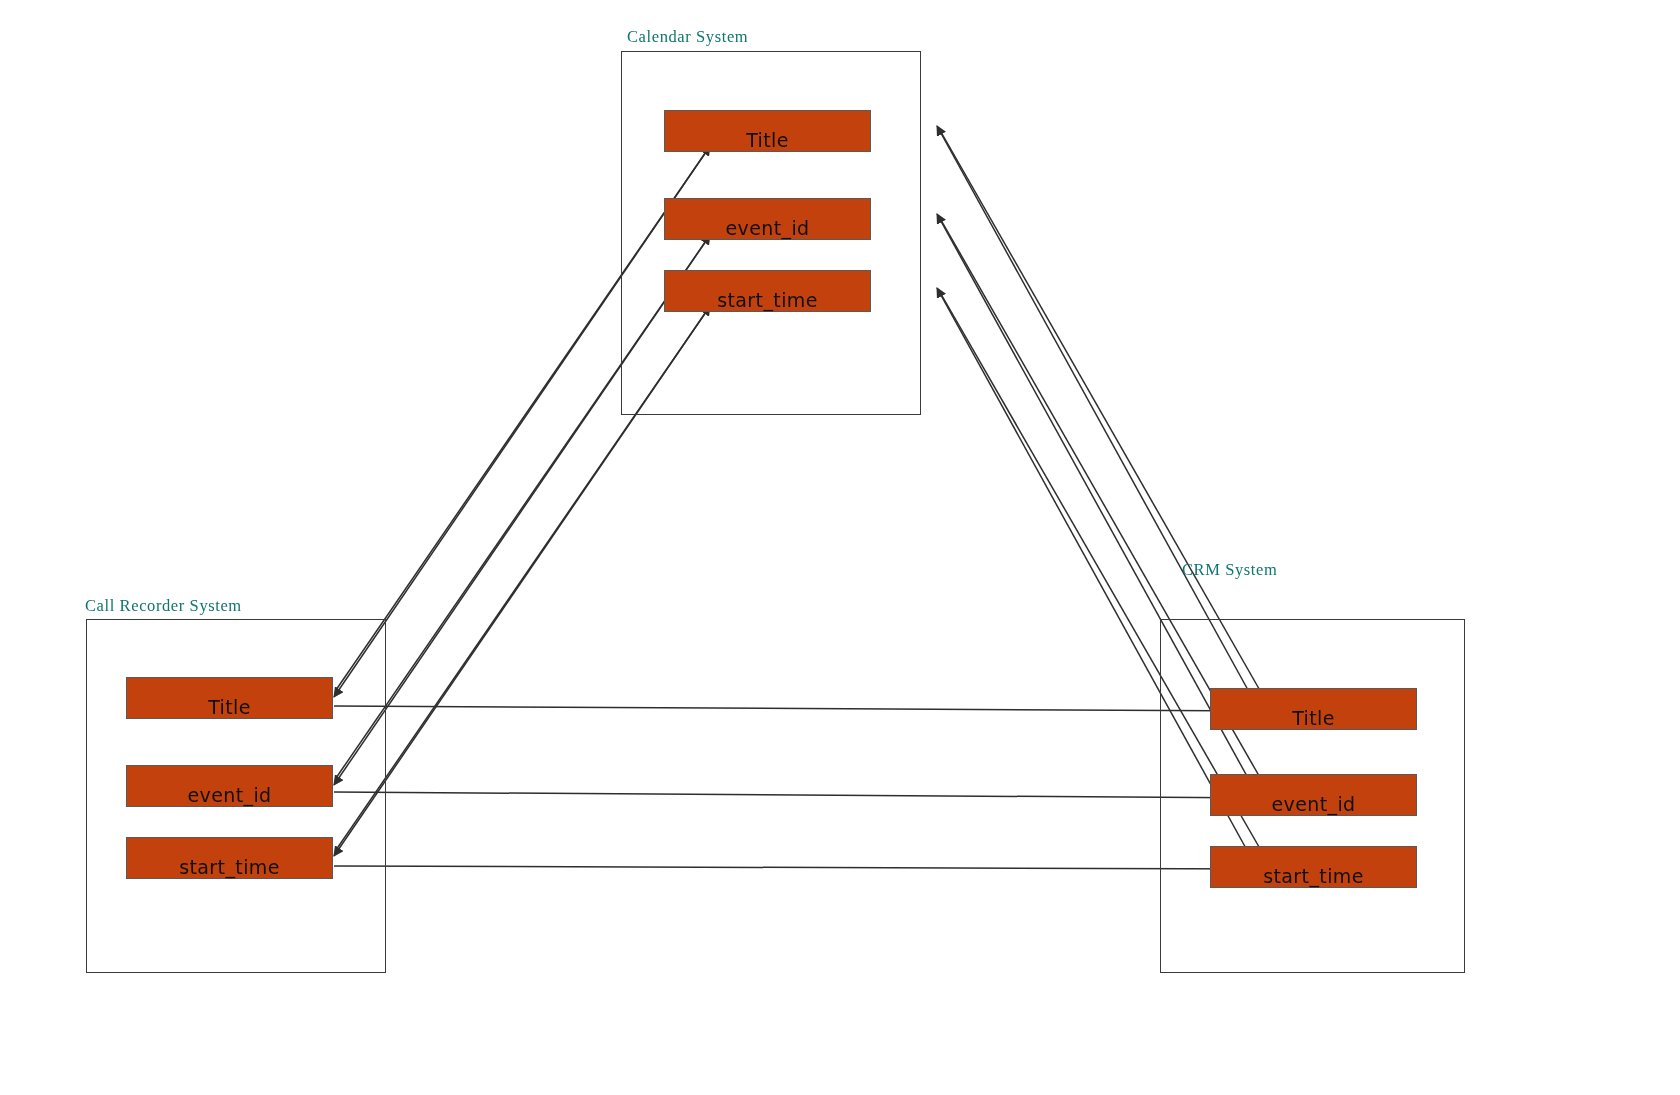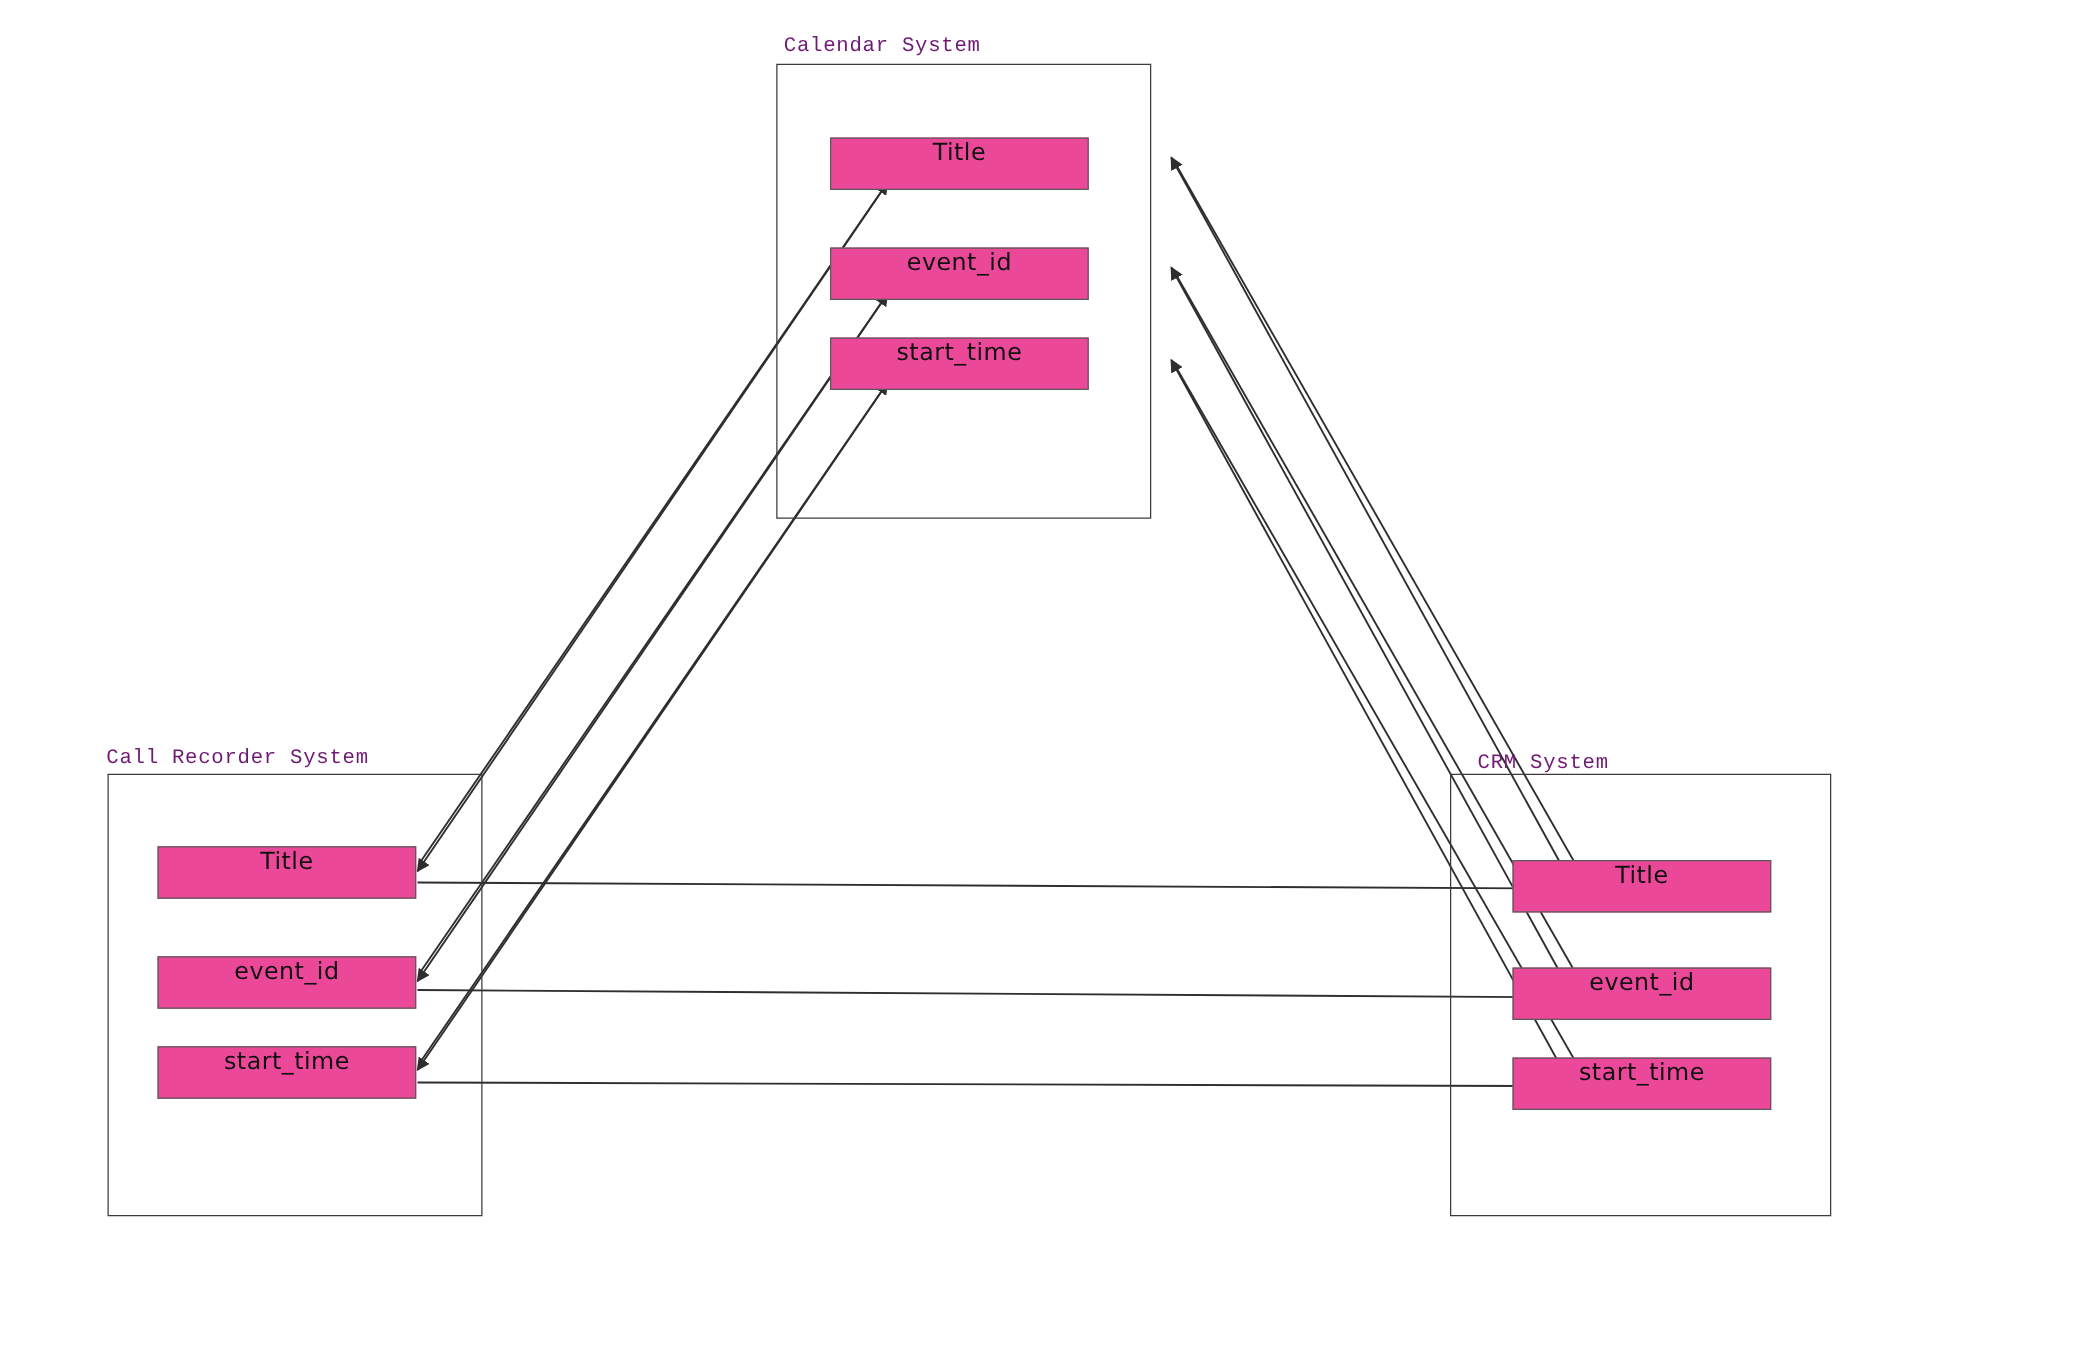--- a/index.html
+++ b/index.html
@@ -25,33 +25,33 @@
     pointer-events: none;
   }
   .container-box {
     position: absolute;
     border: 1.6px solid #3b3b3b;
     background: transparent;
     box-sizing: border-box;
   }
   .container-label {
     position: absolute;
-    font-family: Liberation Mono, monospace;
+    font-family: Liberation Serif, serif;
     font-size: 16.5px;
-    color: #701a75;
+    color: #0f766e;
     letter-spacing: 0.6px;
     white-space: nowrap;
   }
   .field-box {
     position: absolute;
     border: 1.5px solid #5a5a5a;
-    background: #ec4899;
+    background: #c2410c;
     box-sizing: border-box;
     display: flex;
-    align-items: flex-start;
+    align-items: flex-end;
     justify-content: center;
     z-index: 5;
   }
   .field-label {
     font-family: "DejaVu Sans", sans-serif;
     font-size: 19px;
     color: #111111;
     letter-spacing: 0.4px;
     white-space: nowrap;
   }
@@ -111,21 +111,21 @@
   <div class="field-box" style="left:126px; top:677px; width:207px; height:42px;">
     <span class="field-label">Title</span>
   </div>
   <div class="field-box" style="left:126px; top:765px; width:207px; height:42px;">
     <span class="field-label">event_id</span>
   </div>
   <div class="field-box" style="left:126px; top:837px; width:207px; height:42px;">
     <span class="field-label">start_time</span>
   </div>
 
-  <div class="container-label" style="left:1182px; top:600px;">CRM System</div>
+  <div class="container-label" style="left:1182px; top:560px;">CRM System</div>
   <div class="container-box" style="left:1160px; top:619px; width:305px; height:354px;"></div>
 
   <div class="field-box" style="left:1210px; top:688px; width:207px; height:42px;">
     <span class="field-label">Title</span>
   </div>
   <div class="field-box" style="left:1210px; top:774px; width:207px; height:42px;">
     <span class="field-label">event_id</span>
   </div>
   <div class="field-box" style="left:1210px; top:846px; width:207px; height:42px;">
     <span class="field-label">start_time</span>

